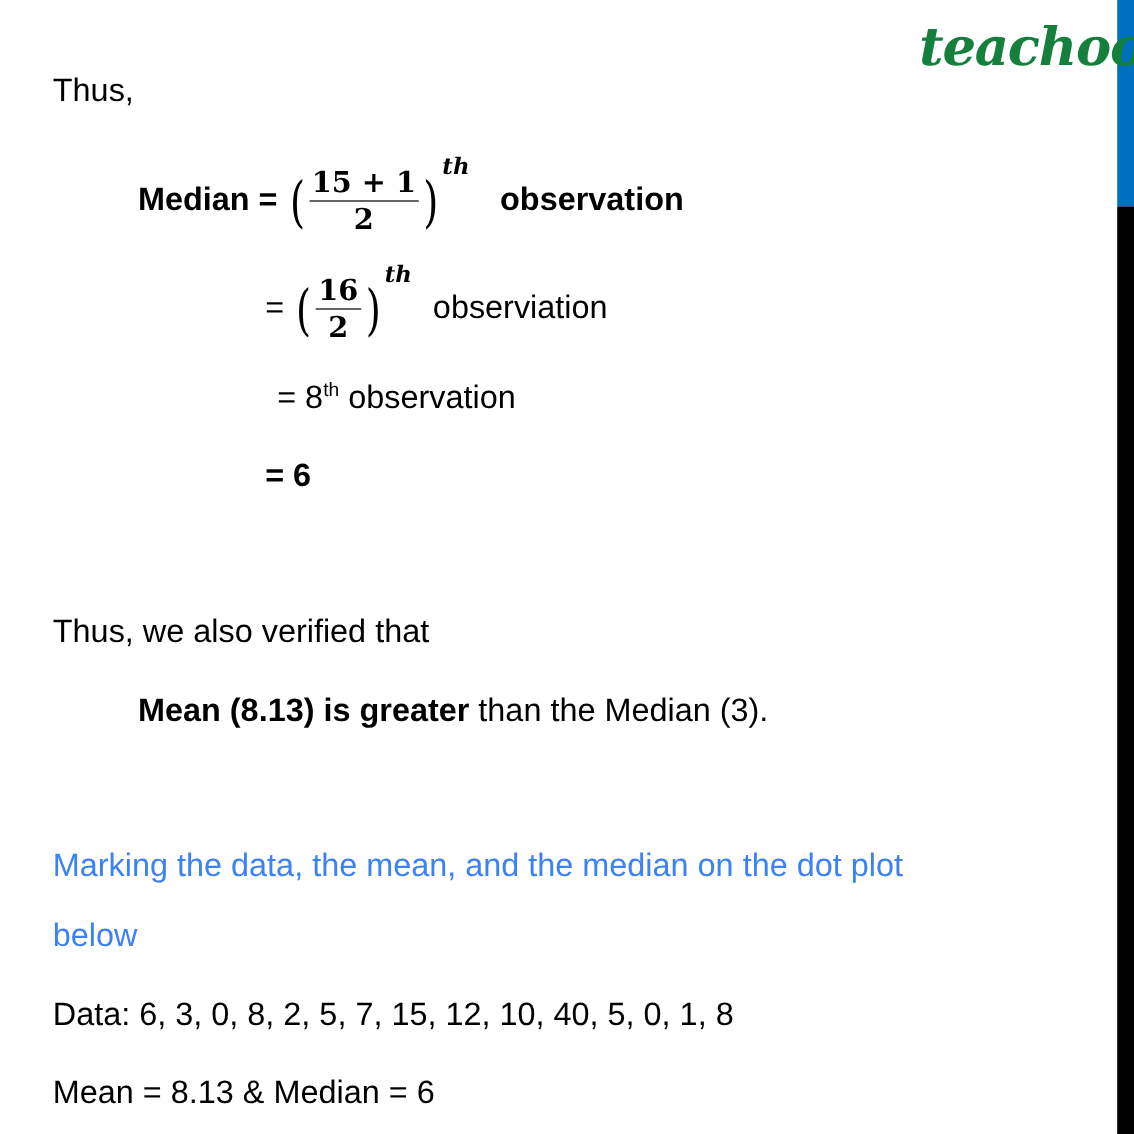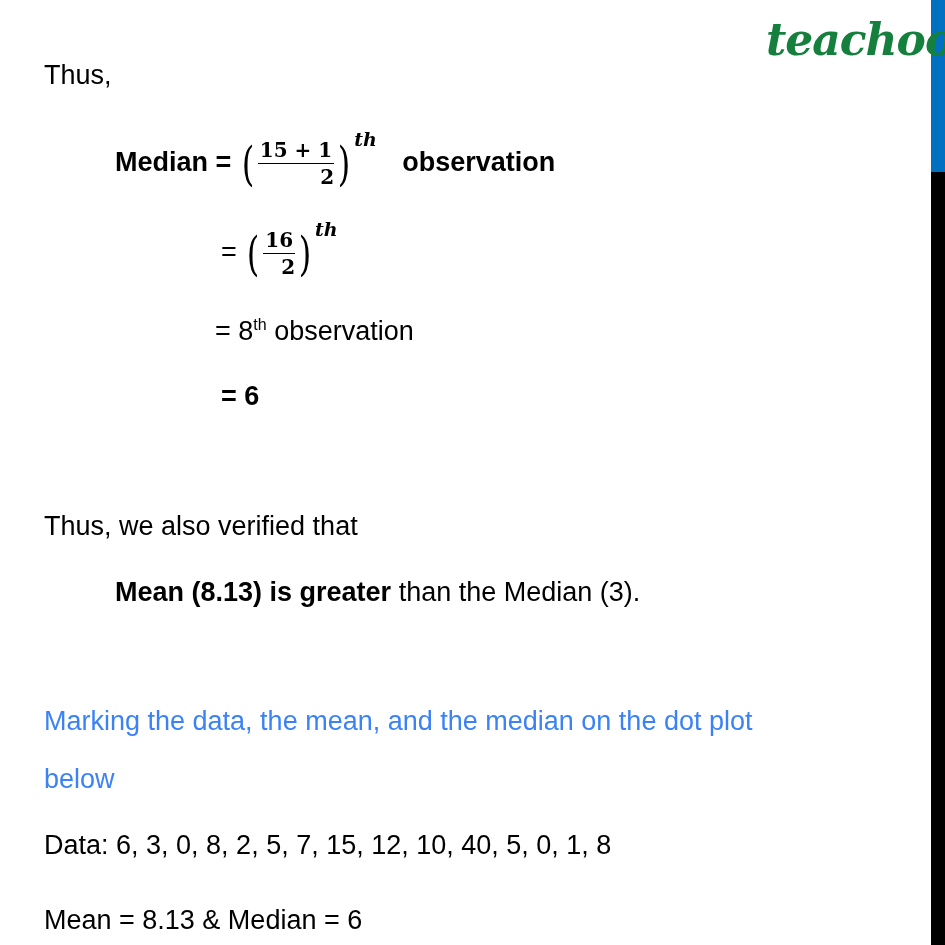--- a/index.html
+++ b/index.html
@@ -11,21 +11,21 @@
     .side-bar-black { position: absolute; left: 931px; top: 172px; width: 14px; height: 773px; background: #000; }
     .logo {
       position: absolute; left: 766px; top: 14px; font-family: "DejaVu Serif", serif;
       font-weight: bold; font-style: italic; font-size: 44px; letter-spacing: -1px; color: #15803d;
     }
     .line { position: absolute; font-size: 27px; white-space: nowrap; line-height: 1; }
     .b { font-weight: bold; }
     .blue { color: #3b82f6; }
     .math { font-family: "DejaVu Serif", serif; font-weight: bold; display: inline-flex; align-items: center; vertical-align: middle; }
     .paren { font-family: "DejaVu Serif", serif; font-weight: normal; font-size: 46px; line-height: 1; transform: scaleX(0.7); display: inline-block; }
-    .frac { display: inline-flex; flex-direction: column; align-items: flex-end; font-size: 20px; margin: 0 1px; }
+    .frac { display: inline-flex; flex-direction: column; align-items: center; font-size: 24px; margin: 0 1px; }
     .frac .num { padding: 0 2px 3px; border-bottom: 1.5px solid #000; }
     .frac .den { padding-top: 3px; }
     .sup-th { font-family: "DejaVu Serif", serif; font-style: italic; font-weight: bold; font-size: 19px; align-self: flex-start; margin-top: -10px; margin-left: 1px; }
     sup.th { font-size: 16px; vertical-align: 10px; line-height: 0; }
   </style>
 </head>
 <body>
 
 <div class="side-bar-blue"></div>
 <div class="side-bar-black"></div>
@@ -52,32 +52,33 @@
   <span>=</span>
   <span class="math">
     <span class="paren">(</span>
     <span class="frac">
       <span class="num">16</span>
       <span class="den">2</span>
     </span>
     <span class="paren">)</span>
     <span class="sup-th">th</span>
   </span>
+  <span style="margin-left:10px;">observiation</span>
 </div>
 
-<div class="line" style="left:215px; top:318px;">
+<div class="line" style="left:231px; top:318px;">
   <span>= 8</span><sup class="th">th</sup>
   <span>observation</span>
 </div>
 
 <div class="line b" style="left:221px; top:383px;">= 6</div>
 
 <div class="line" style="left:44px; top:513px;">Thus, we also verified that</div>
 
 <div class="line" style="left:115px; top:579px;">
   <span class="b">Mean (8.13) is greater</span><span> than the Median (3).</span>
 </div>
 
 <div class="line blue" style="left:44px; top:708px;">Marking the data, the mean, and the median on the dot plot</div>
 <div class="line blue" style="left:44px; top:766px;">below</div>
 
 <div class="line" style="left:44px; top:832px;">Data: 6, 3, 0, 8, 2, 5, 7, 15, 12, 10, 40, 5, 0, 1, 8</div>
-<div class="line" style="left:44px; top:897px;margin-top:10px;">Mean = 8.13 &amp; Median = 6</div>
+<div class="line" style="left:44px; top:897px;">Mean = 8.13 &amp; Median = 6</div>
 
 </body></html>

